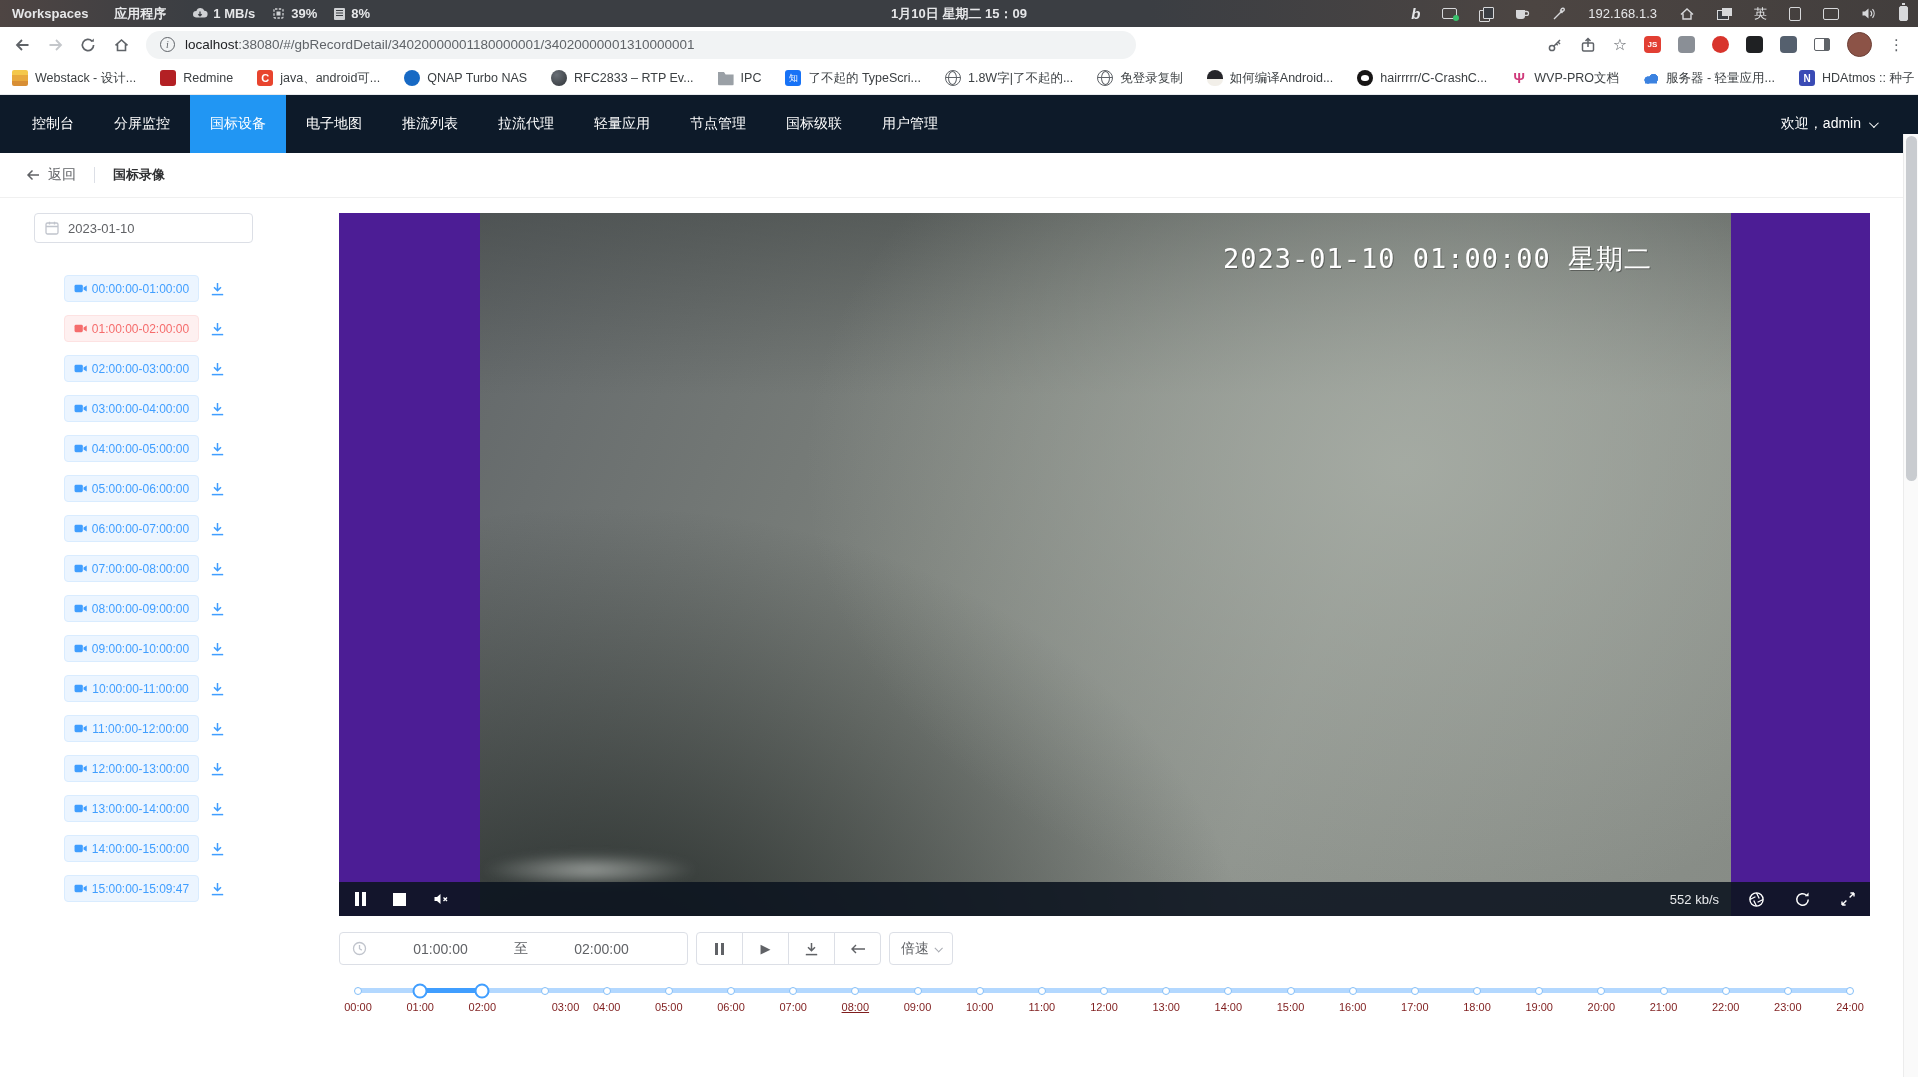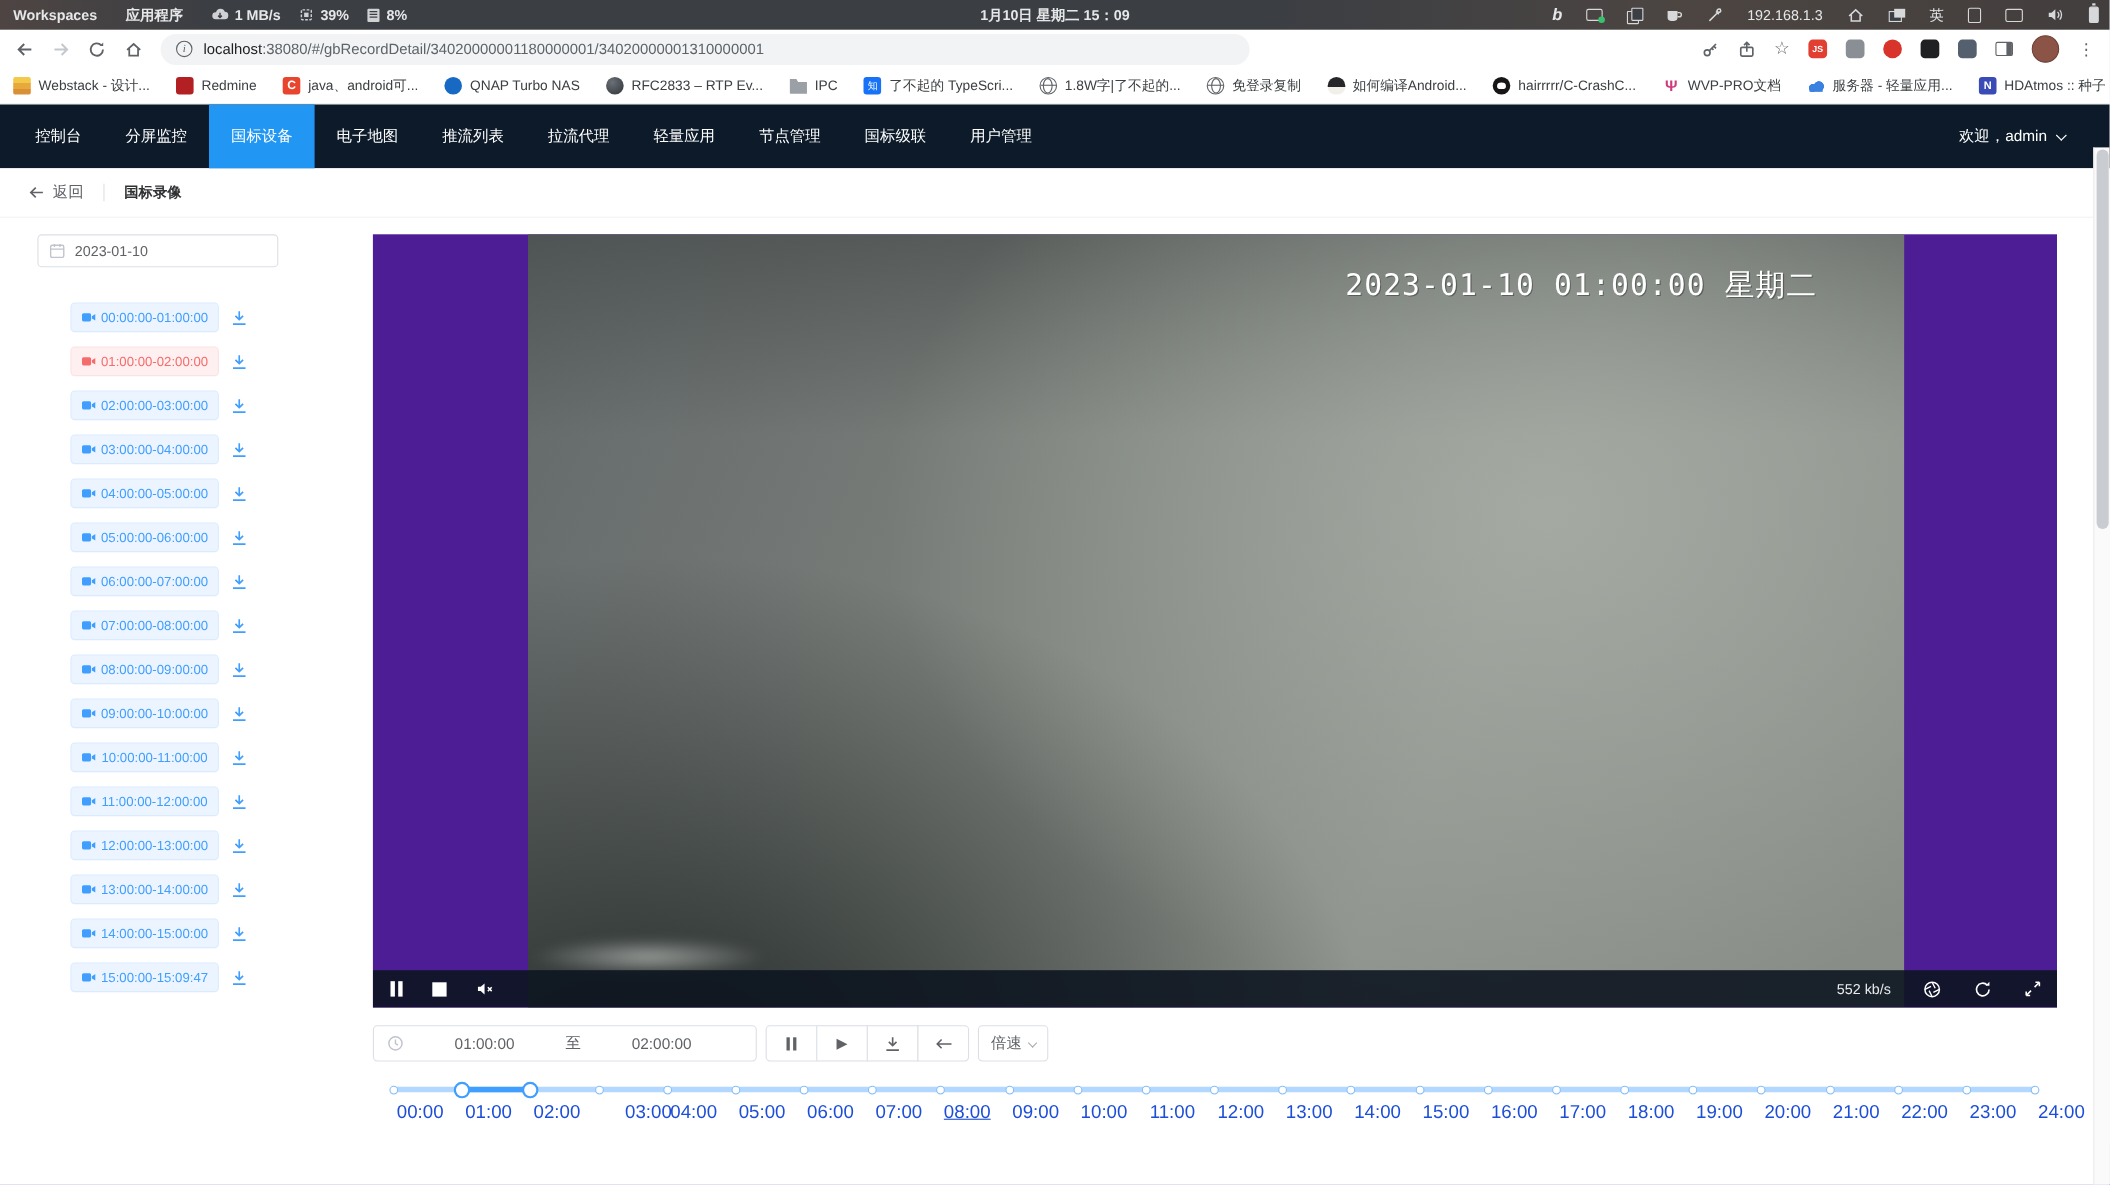--- a/index.html
+++ b/index.html
@@ -157,21 +157,21 @@
   .caret-g { width:6px; height:6px; border-right:1.4px solid #a8abb2; border-bottom:1.4px solid #a8abb2; transform:rotate(45deg) translateY(-1px); }
 
   
   .timeline { position:absolute; left:339px; top:775px; width:1531px; height:62px; }
   .tl-track { position:absolute; left:19px; top:15px; width:1492px; height:5px; background:#b3d8ff; border-radius:3px; cursor:pointer; }
   .tl-range { position:absolute; top:0; height:5px; background:#409eff; z-index:1; }
   .tl-dot { position:absolute; top:50%; transform:translate(-50%,-50%); width:8px; height:8px; border-radius:50%;
     background:#fff; border:1px solid #84bff8; z-index:2; }
   .tl-handle { position:absolute; top:50%; transform:translate(-50%,-50%); width:15px; height:15px; border-radius:50%;
     background:#fff; border:2px solid #409eff; z-index:3; cursor:grab; }
-  .tl-label { position:absolute; top:13px; transform:translateX(-50%); font-size:17px; color:#1d4ed8; white-space:nowrap;margin-left:24px; }
+  .tl-label { position:absolute; top:13px; transform:translateX(-50%); font-size:11px; color:#7f1d1d; white-space:nowrap; }
 
   
   .scrollbar { position:absolute; right:0; top:134px; width:15px; bottom:0; background:#fafafa; border-left:1px solid #ececec; }
   .scroll-thumb { position:absolute; top:2px; left:2px; width:11px; height:345px; background:#c9ccd0; border-radius:6px; }
 
   svg { display:block; }
 </style>
 </head>
 <body>
 

